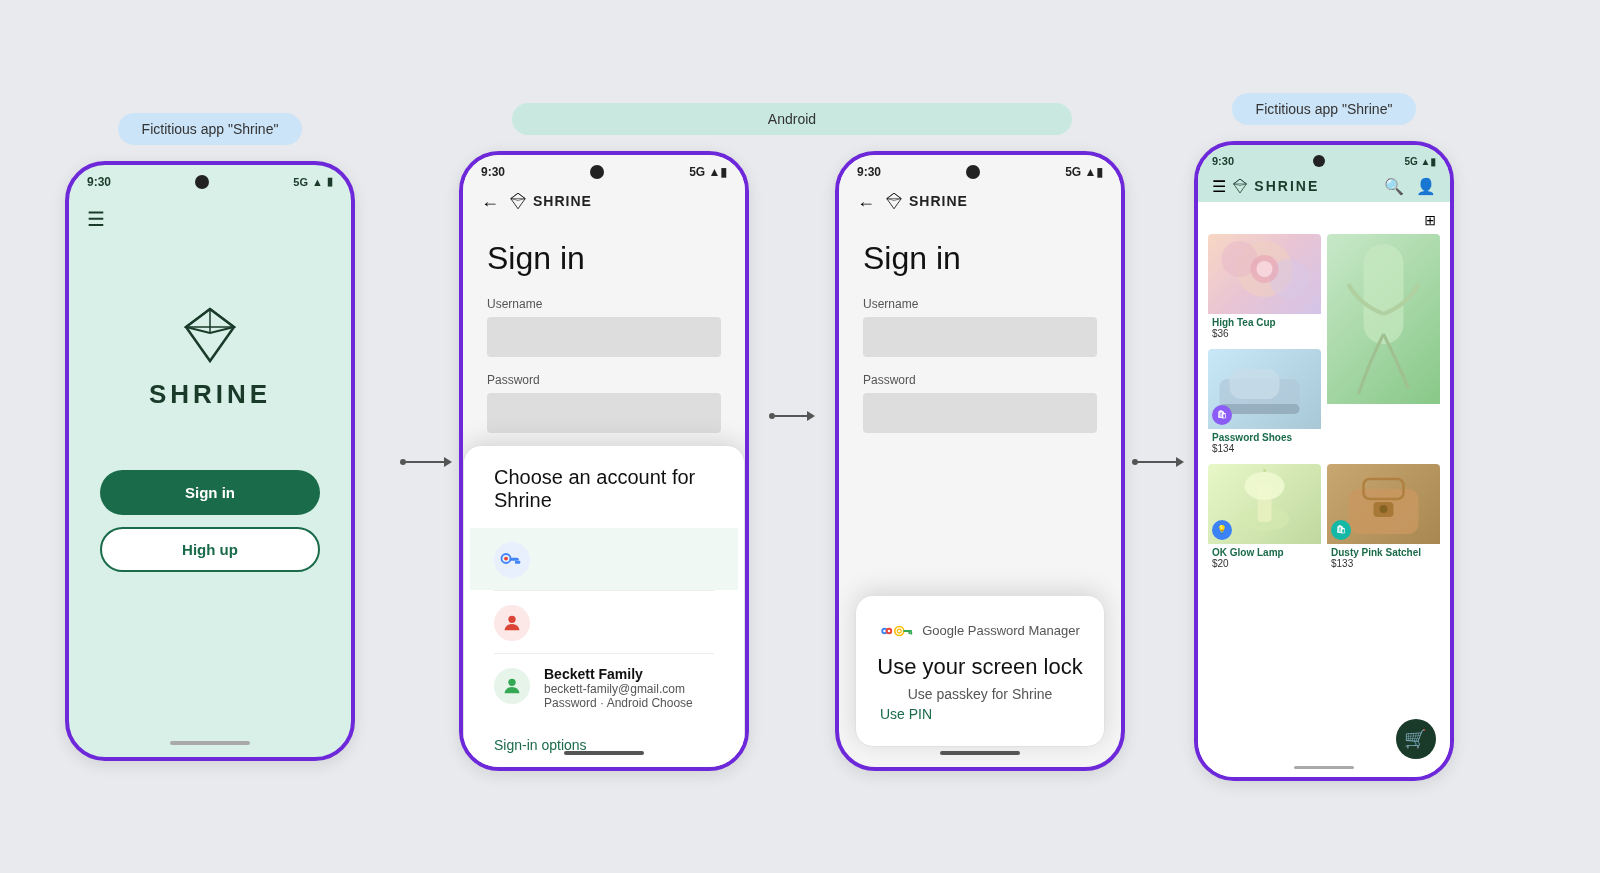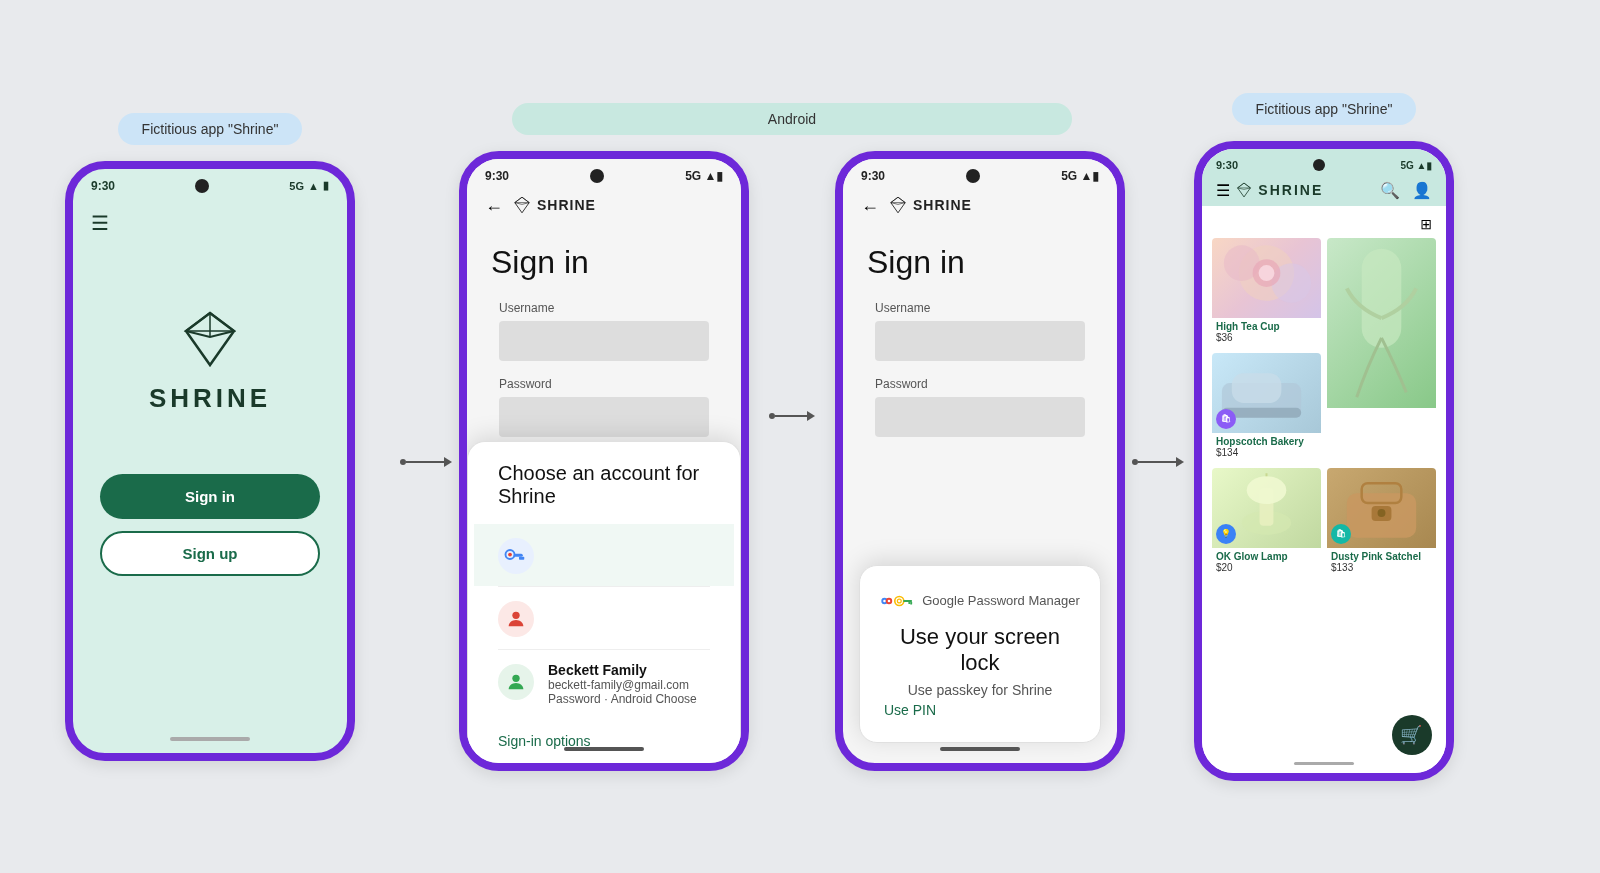--- a/index.html
+++ b/index.html
@@ -43,21 +43,21 @@
       align-items: center;
     }
     .col-left { width: 380px; }
     .col-mid { width: 680px; flex-direction: column; align-items: center; }
     .col-right { width: 280px; }
 
     
     .phone {
       background: #fff;
       border-radius: 40px;
-      border: 8px solid #6d28d9;
+      border: 4px solid #6d28d9;
       overflow: hidden;
       position: relative;
       box-shadow: 0 4px 16px rgba(0,0,0,0.10);
     }
     .phone-mint { background: #d8f0e8; }
 
     
     .phone1 { width: 290px; height: 600px; }
     .phone1 .status-bar {
       display: flex; justify-content: space-between; align-items: center;
@@ -98,21 +98,21 @@
     .phone2 .top-bar, .phone3 .top-bar {
       display: flex; align-items: center; padding: 8px 18px; gap: 10px; background: #f5f5f5;
     }
     .shrine-logo-small { display: flex; align-items: center; gap: 6px; font-size: 14px; font-weight: 700; color: #222; letter-spacing: 1px; }
 
     .phone2 .signin-title, .phone3 .signin-title {
       font-size: 32px; font-weight: 400; color: #111; padding: 20px 24px 10px;
       background: #f5f5f5;
     }
     .phone2 .form-area, .phone3 .form-area {
-      background: #f5f5f5; padding: 10px 32px;
+      background: #f5f5f5; padding: 10px 24px;
     }
     .form-field { margin-bottom: 16px; }
     .form-field label { font-size: 12px; color: #555; display: block; margin-bottom: 6px; }
     .form-field .input-bar { height: 40px; background: #ddd; border-radius: 4px; }
 
     
     .account-chooser {
       background: #fff; border-radius: 18px 18px 0 0;
       box-shadow: 0 -4px 24px rgba(0,0,0,0.13);
       position: absolute; bottom: 0; left: 0; right: 0;
@@ -262,21 +262,21 @@
         <div class="shrine-diamond">
           <svg width="60" height="60" viewBox="0 0 60 60" fill="none">
             <polygon points="30,4 54,22 30,56 6,22" fill="none" stroke="#1a3a2a" stroke-width="2.5"></polygon>
             <polygon points="30,4 54,22 30,28 6,22" fill="none" stroke="#1a3a2a" stroke-width="2"></polygon>
             <line x1="30" y1="4" x2="30" y2="28" stroke="#1a3a2a" stroke-width="1.5"></line>
             <line x1="6" y1="22" x2="54" y2="22" stroke="#1a3a2a" stroke-width="1.5"></line>
           </svg>
         </div>
         <div class="shrine-text">SHRINE</div>
         <button class="btn-signin">Sign in</button>
-        <button class="btn-signup">Sign up</button>
+        <button class="btn-signup">High up</button>
       </div>
       <div class="home-bar"></div>
     </div>
   </div>
 
   <div style="display:flex;align-items:center;margin-top:50px;">
     <div class="arrow-dot"></div>
     <div class="arrow-long-line" style="width:38px;"></div>
     <div class="arrow-long-head"></div>
   </div>
@@ -507,21 +507,21 @@
             <div class="product-img-wrap">
               <div class="product-img img-shoes">
                 <svg width="100%" height="80" viewBox="0 0 110 80">
                   <rect x="10" y="30" width="80" height="35" rx="8" fill="#b0c8d8" opacity="0.7"></rect>
                   <rect x="20" y="20" width="50" height="30" rx="12" fill="#c8dce8" opacity="0.8"></rect>
                   <rect x="10" y="55" width="80" height="10" rx="5" fill="#90a8b8" opacity="0.8"></rect>
                 </svg>
               </div>
               <div class="product-badge badge-purple" style="background:#8b5cf6;">🛍</div>
             </div>
-            <div class="product-name" style="color:#1a6b4a;font-size:10px;padding:3px 4px 0;">Hopscotch Bakery</div>
+            <div class="product-name" style="color:#1a6b4a;font-size:10px;padding:3px 4px 0;">Password Shoes</div>
             <div class="product-price" style="font-size:10px;">$134</div>
           </div>
 
           <div class="product-card">
             <div class="product-img-wrap">
               <div class="product-img img-lamp">
                 <svg width="100%" height="80" viewBox="0 0 110 80">
                   <ellipse cx="55" cy="55" rx="25" ry="12" fill="#d4e8b0" opacity="0.7"></ellipse>
                   <rect x="48" y="20" width="14" height="38" rx="4" fill="#e8f0c0" opacity="0.9"></rect>
                   <ellipse cx="55" cy="22" rx="20" ry="14" fill="#f0f8d0" opacity="0.9"></ellipse>

